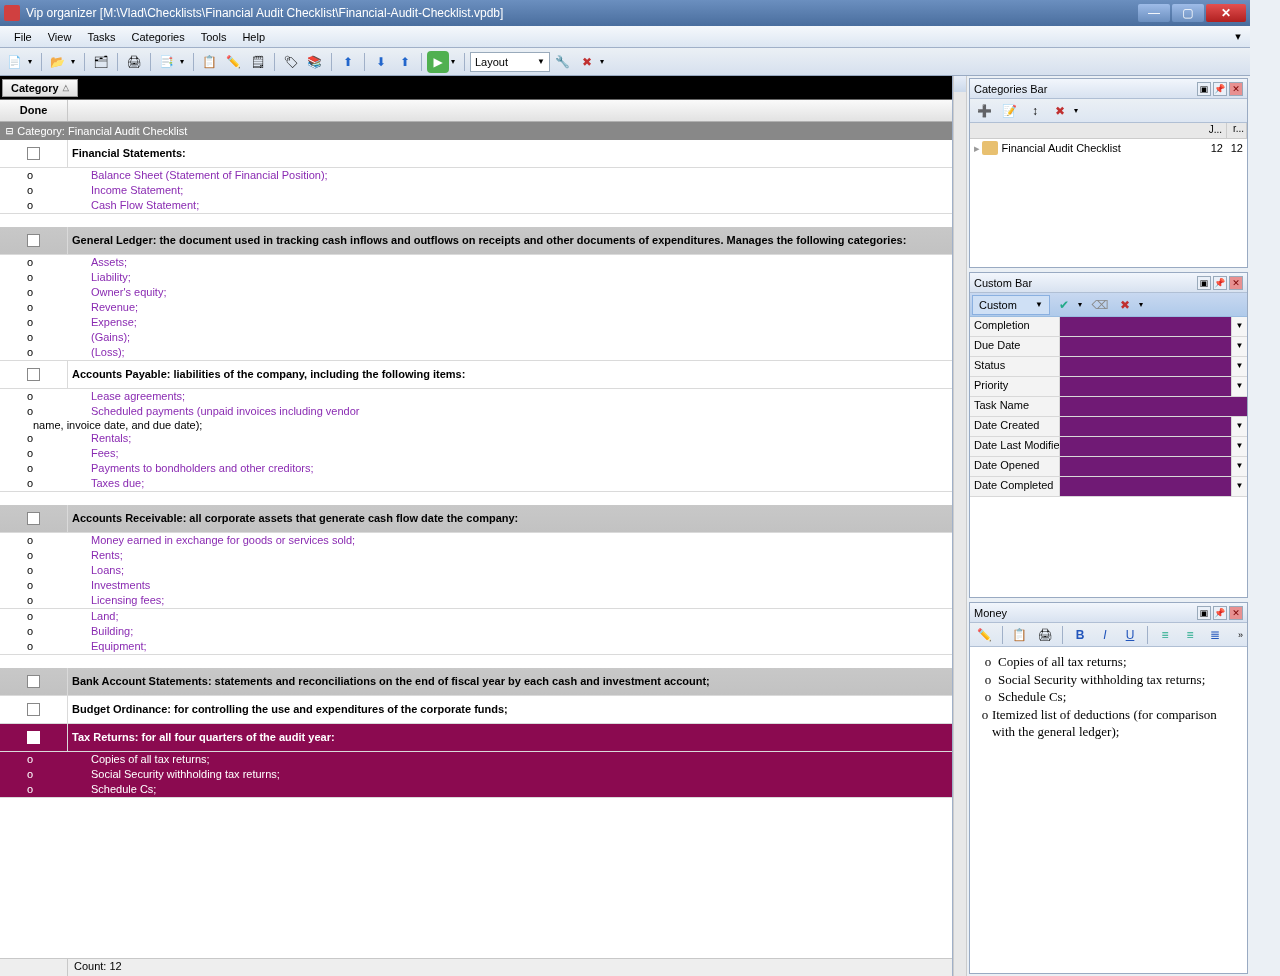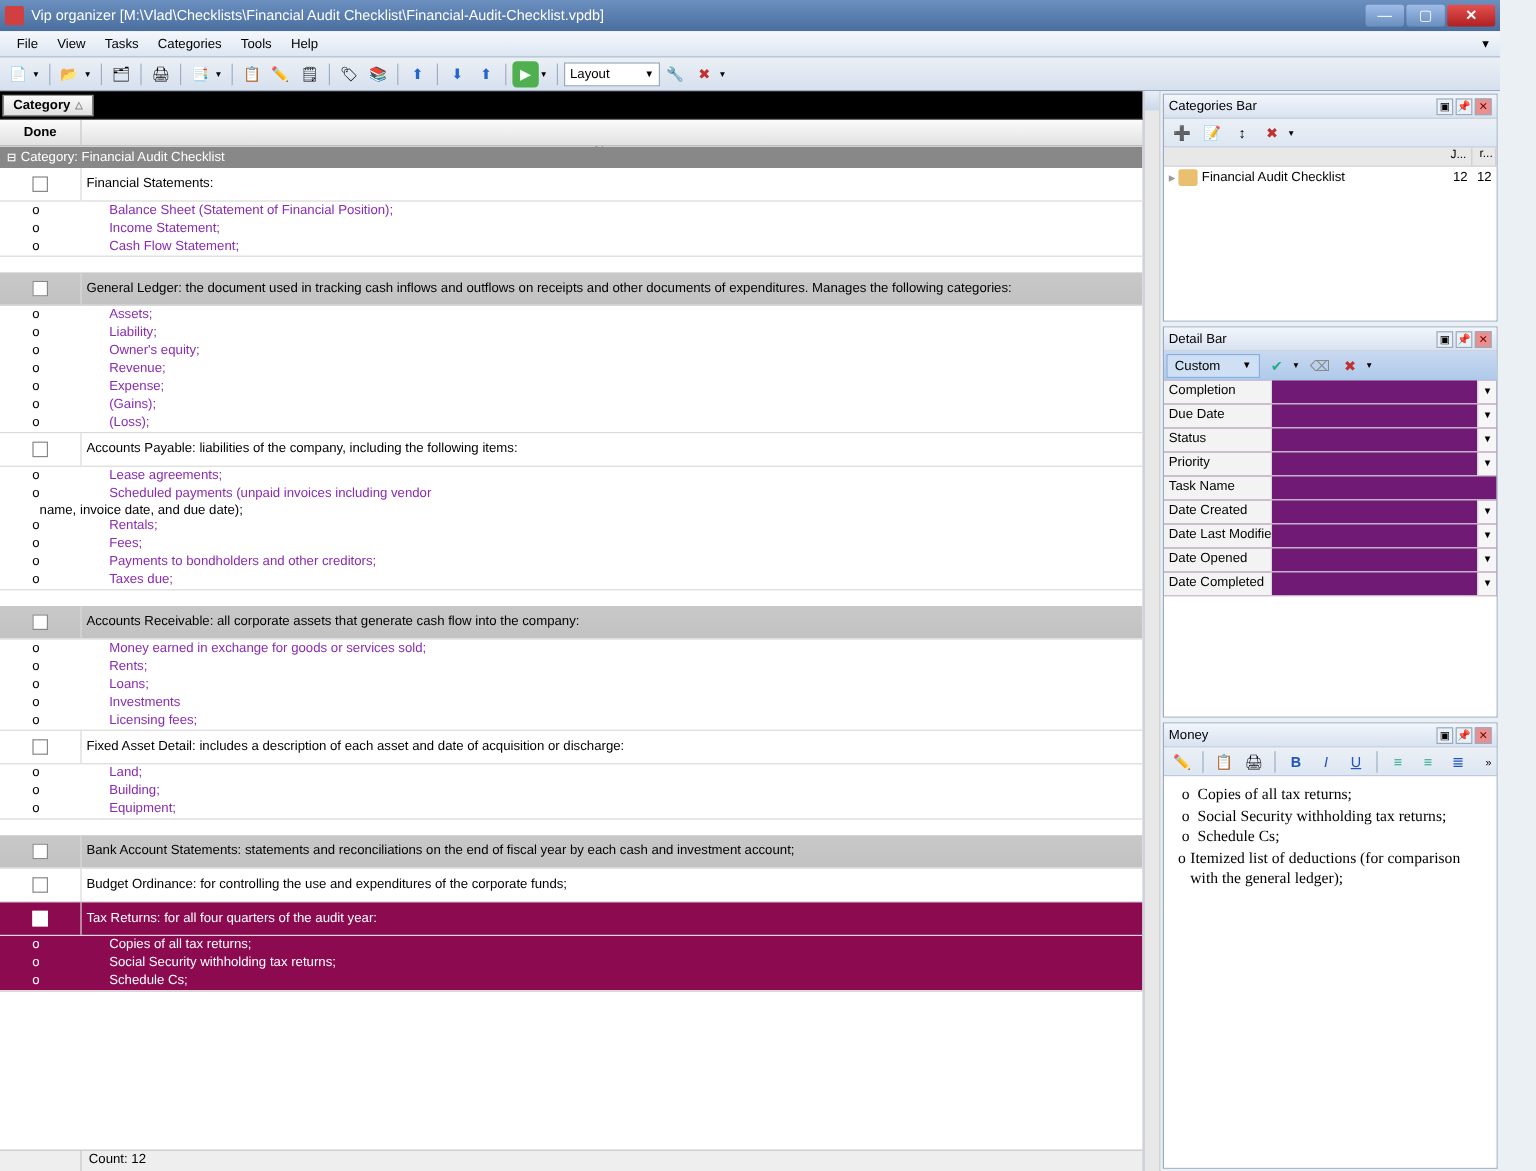--- a/index.html
+++ b/index.html
@@ -42,21 +42,21 @@
 
 .grid-header { height: 22px; background: linear-gradient(#FAFAFA, #E2E2E2); border-bottom: 1px solid #B0B0B0; display: flex; }
 .gh-done { width: 68px; border-right: 1px solid #C8C8C8; text-align: center; line-height: 21px; font-weight: bold; font-size: 11px; }
 .gh-name { flex: 1; text-align: center; line-height: 21px; font-weight: normal; font-size: 11px; margin-top: 16px; }
 
 
 .grid-body { flex: 1; overflow: auto; background: #fff; }
 .cat-row { background: #888; color: #fff; padding: 2px 6px; display: flex; align-items: center; font-size: 11px; }
 .cat-row .exp { margin-right: 4px; font-family: monospace; font-size: 12px; cursor: default; }
 
-.task-row { display: flex; border-bottom: 1px solid #DADADA; min-height: 28px; }
+.task-row { display: flex; border-bottom: 1px solid #DADADA; min-height: 28px; font-weight: bold; }
 .task-row.gray { background: linear-gradient(#C8C8C8, #C2C2C2); margin-top: 13px; }
 .task-row.selected { background: #8B0A50; color: #fff; }
 .task-done { width: 68px; border-right: 1px solid #DADADA; display: flex; align-items: center; justify-content: center; }
 .task-name { flex: 1; padding: 6px 4px; font-size: 11px; line-height: 1.3; }
 .chk { width: 13px; height: 13px; border: 1px solid #888; background: #fff; }
 .chk.sel { border: 1px solid #fff; }
 
 .sub-items { border-bottom: 1px solid #DADADA; }
 .sub-items.selected { background: #8B0A50; color: #fff; }
 .sub-row { display: flex; font-size: 11px; line-height: 15px; }
@@ -263,21 +263,21 @@
             </div>
             <div class="sub-row">
               <div class="sub-done">o</div>
               <div class="sub-name">Taxes due;</div>
             </div>
           </div>
           <div class="task-row gray">
             <div class="task-done">
               <div class="chk"></div>
             </div>
-            <div class="task-name">Accounts Receivable: all corporate assets that generate cash flow into the company:</div>
+            <div class="task-name">Accounts Receivable: all corporate assets that generate cash flow date the company:</div>
           </div>
           <div class="sub-items">
             <div class="sub-row">
               <div class="sub-done">o</div>
               <div class="sub-name">Money earned in exchange for goods or services sold;</div>
             </div>
             <div class="sub-row">
               <div class="sub-done">o</div>
               <div class="sub-name">Rents;</div>
             </div>
@@ -286,26 +286,20 @@
               <div class="sub-name">Loans;</div>
             </div>
             <div class="sub-row">
               <div class="sub-done">o</div>
               <div class="sub-name">Investments</div>
             </div>
             <div class="sub-row">
               <div class="sub-done">o</div>
               <div class="sub-name">Licensing fees;</div>
             </div>
-          </div>
-          <div class="task-row">
-            <div class="task-done">
-              <div class="chk"></div>
-            </div>
-            <div class="task-name">Fixed Asset Detail: includes a description of each asset and date of acquisition or discharge:</div>
           </div>
           <div class="sub-items">
             <div class="sub-row">
               <div class="sub-done">o</div>
               <div class="sub-name">Land;</div>
             </div>
             <div class="sub-row">
               <div class="sub-done">o</div>
               <div class="sub-name">Building;</div>
             </div>
@@ -382,21 +376,21 @@
           <div class="folder"></div>
           <span style="flex:1">Financial Audit Checklist</span>
           <span style="width:20px;text-align:right">12</span>
           <span style="width:20px;text-align:right">12</span>
         </div>
       </div>
     </div>
 
     <div class="panel" style="height:326px">
       <div class="panel-hdr">
-        <span class="title">Detail Bar</span>
+        <span class="title">Custom Bar</span>
         <div class="pbtn">▣</div>
         <div class="pbtn">📌</div>
         <div class="pbtn red">✕</div>
       </div>
       <div class="filter-bar">
         <div class="custom-combo">
           <span>Custom</span>
           <span style="margin-left:auto;font-size:8px">▼</span>
         </div>
         <div class="tb-btn" style="color:#2A8">✔</div>

